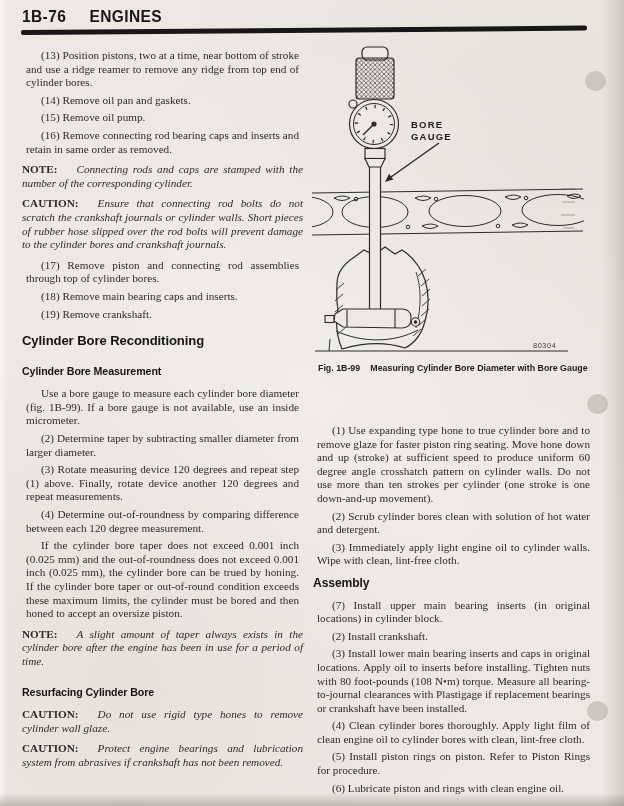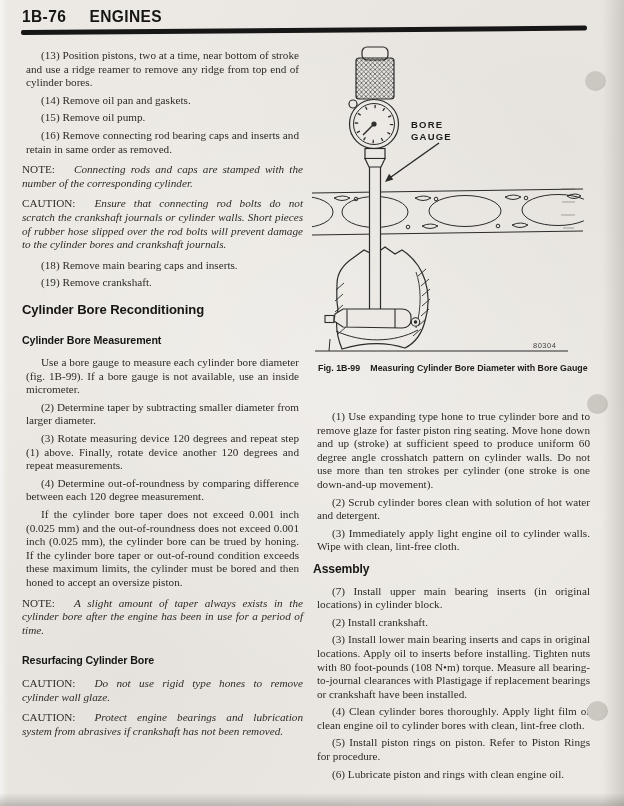--- a/index.html
+++ b/index.html
@@ -29,25 +29,25 @@
   .header{position:absolute;left:22px;top:8px;
     font-family:"Liberation Sans", sans-serif;font-weight:bold;font-size:16px;
     color:#171614;letter-spacing:0.4px;transform:scaleX(0.97);transform-origin:left;}
   .header .sect{margin-left:24px;}
   .rule{position:absolute;left:21px;top:30px;width:566px;height:5px;background:#171717;
     border-radius:2px;transform:rotate(-0.45deg);transform-origin:left center;}
 
   .col{position:absolute;font-size:11.2px;line-height:13.6px;text-align:justify;
     color:#2e2b27;}
   .col-left{left:22px;top:45px;width:281px;}
-  .col-right{left:313px;top:406px;width:281px;}
+  .col-right{left:313px;top:420px;width:281px;}
   .col p{margin:4px;}
   .col p.step, .col p.plain{text-indent:15px;}
   .col p.callout{margin:7px 0;text-indent:0;}
-  .co-label{font-weight:normal;font-style:normal;margin-right:5px;}
+  .co-label{font-weight:bold;font-style:normal;margin-right:5px;}
   .co-text{font-style:italic;margin-left:14px;}
   h2,h3{font-family:"Liberation Sans", sans-serif;color:#161514;letter-spacing:-0.1px;}
   h2.main-head{font-size:13.5px;margin:13px 0 0 0;transform:scaleX(0.97);transform-origin:left;}
   h3.sub-head{font-size:11px;margin:17px 0 9px 0;transform:scaleX(0.97);transform-origin:left;}
   h3.sub-head2{font-size:12.5px;margin:9px 0 8px 0;transform:scaleX(0.97);transform-origin:left;}
 
   .fig{position:absolute;left:312px;top:38px;width:272px;height:320px;}
   .fig-caption{position:absolute;left:318px;top:362px;width:280px;
     font-family:"Liberation Sans", sans-serif;font-weight:bold;font-size:9.6px;
     color:#1d1c1a;white-space:nowrap;transform:scaleX(0.92);transform-origin:left;}
@@ -65,20 +65,21 @@
   </div>
   <div class="rule"></div>
 
   <div class="col col-left">
     <p class="step">(13) Position pistons, two at a time, near bottom of stroke and use a ridge reamer to remove any ridge from top end of cylinder bores.</p>
     <p class="step">(14) Remove oil pan and gaskets.</p>
     <p class="step">(15) Remove oil pump.</p>
     <p class="step">(16) Remove connecting rod bearing caps and inserts and retain in same order as removed.</p>
     <p class="callout"><span class="co-label">NOTE:</span><span class="co-text">Connecting rods and caps are stamped with the number of the corresponding cylinder.</span></p>
     <p class="callout"><span class="co-label">CAUTION:</span><span class="co-text">Ensure that connecting rod bolts do not scratch the crankshaft journals or cylinder walls. Short pieces of rubber hose slipped over the rod bolts will prevent damage to the cylinder bores and crankshaft journals.</span></p>
+    <p class="step">(17) Remove piston and connecting rod assemblies through top of cylinder bores.</p>
     <p class="step">(18) Remove main bearing caps and inserts.</p>
     <p class="step">(19) Remove crankshaft.</p>
     <h2 class="main-head">Cylinder Bore Reconditioning</h2>
     <h3 class="sub-head">Cylinder Bore Measurement</h3>
     <p class="plain">Use a bore gauge to measure each cylinder bore diameter (fig. 1B-99). If a bore gauge is not available, use an inside micrometer.</p>
     <p class="step">(2) Determine taper by subtracting smaller diameter from larger diameter.</p>
     <p class="step">(3) Rotate measuring device 120 degrees and repeat step (1) above. Finally, rotate device another 120 degrees and repeat measurements.</p>
     <p class="step">(4) Determine out-of-roundness by comparing difference between each 120 degree measurement.</p>
     <p class="plain">If the cylinder bore taper does not exceed 0.001 inch (0.025 mm) and the out-of-roundness does not exceed 0.001 inch (0.025 mm), the cylinder bore can be trued by honing. If the cylinder bore taper or out-of-round condition exceeds these maximum limits, the cylinder must be bored and then honed to accept an oversize piston.</p>
     <p class="callout"><span class="co-label">NOTE:</span><span class="co-text">A slight amount of taper always exists in the cylinder bore after the engine has been in use for a period of time.</span></p>

